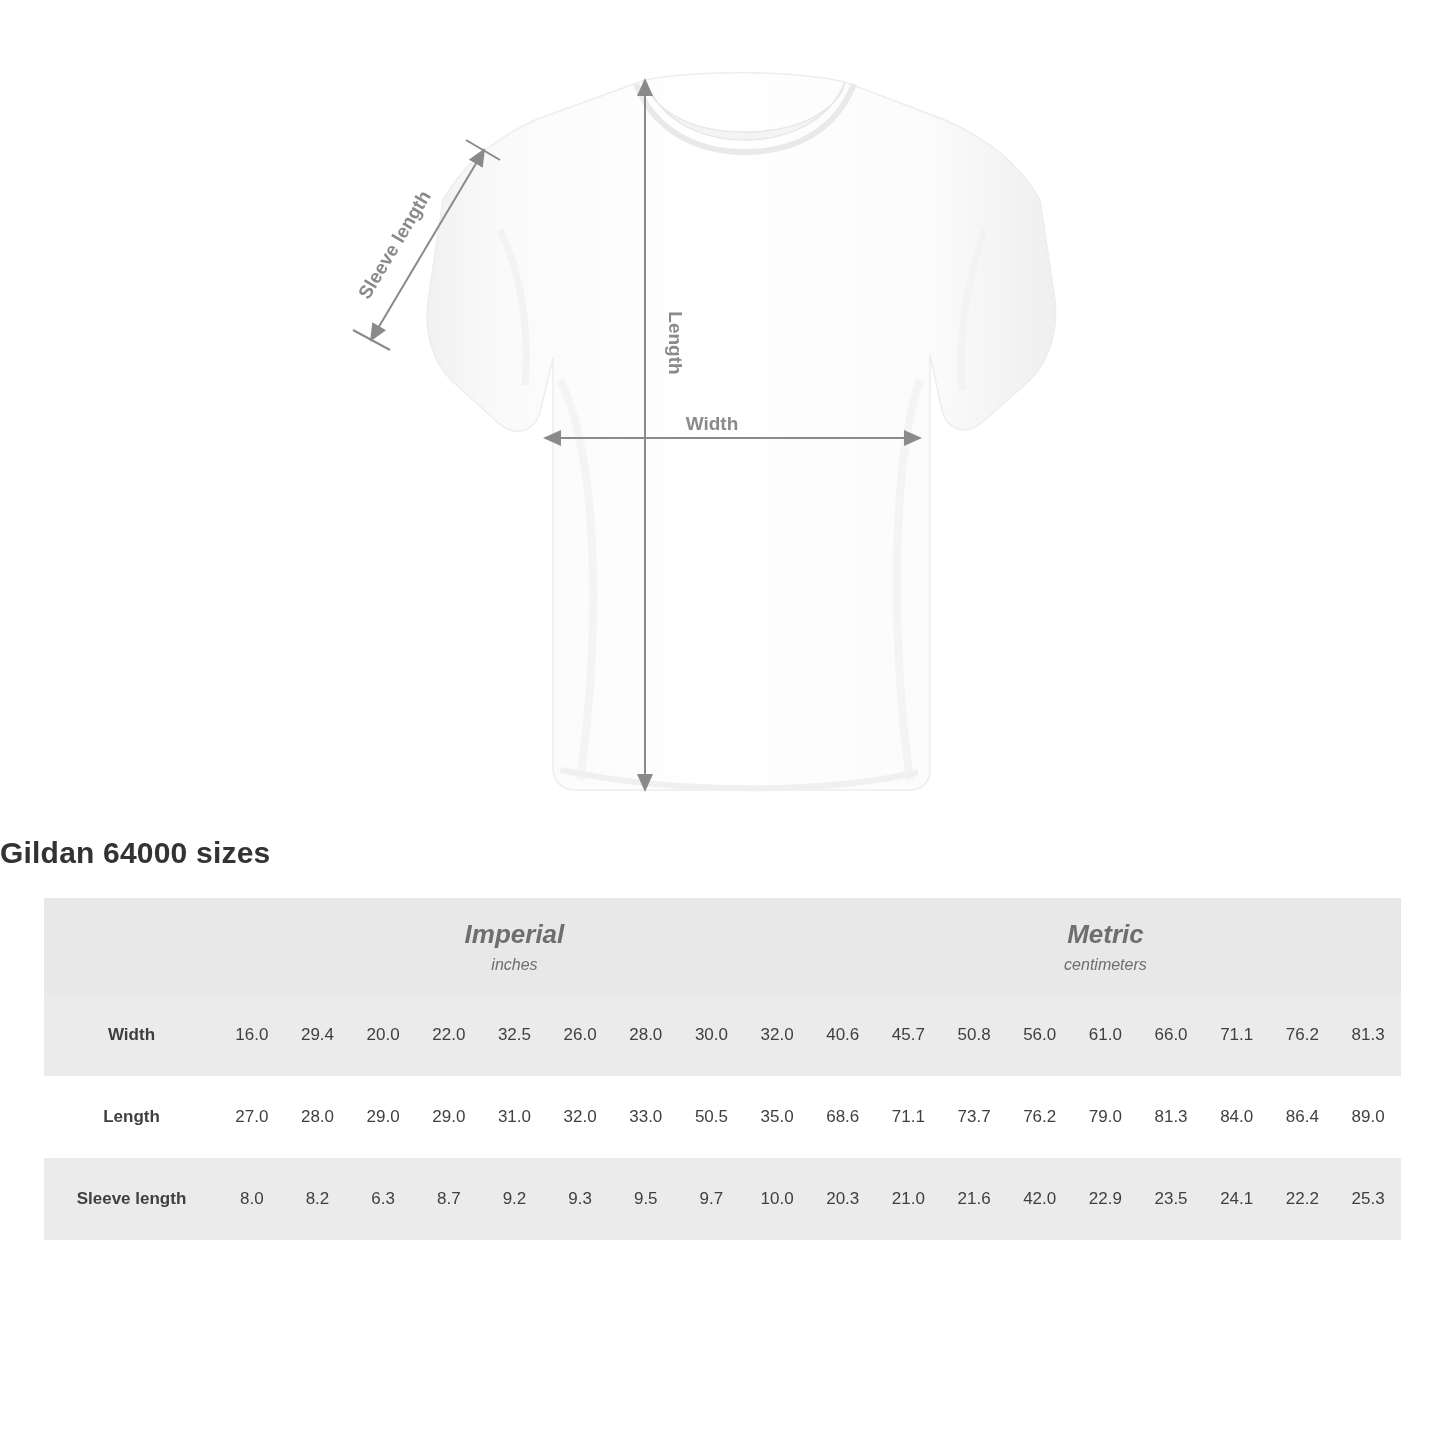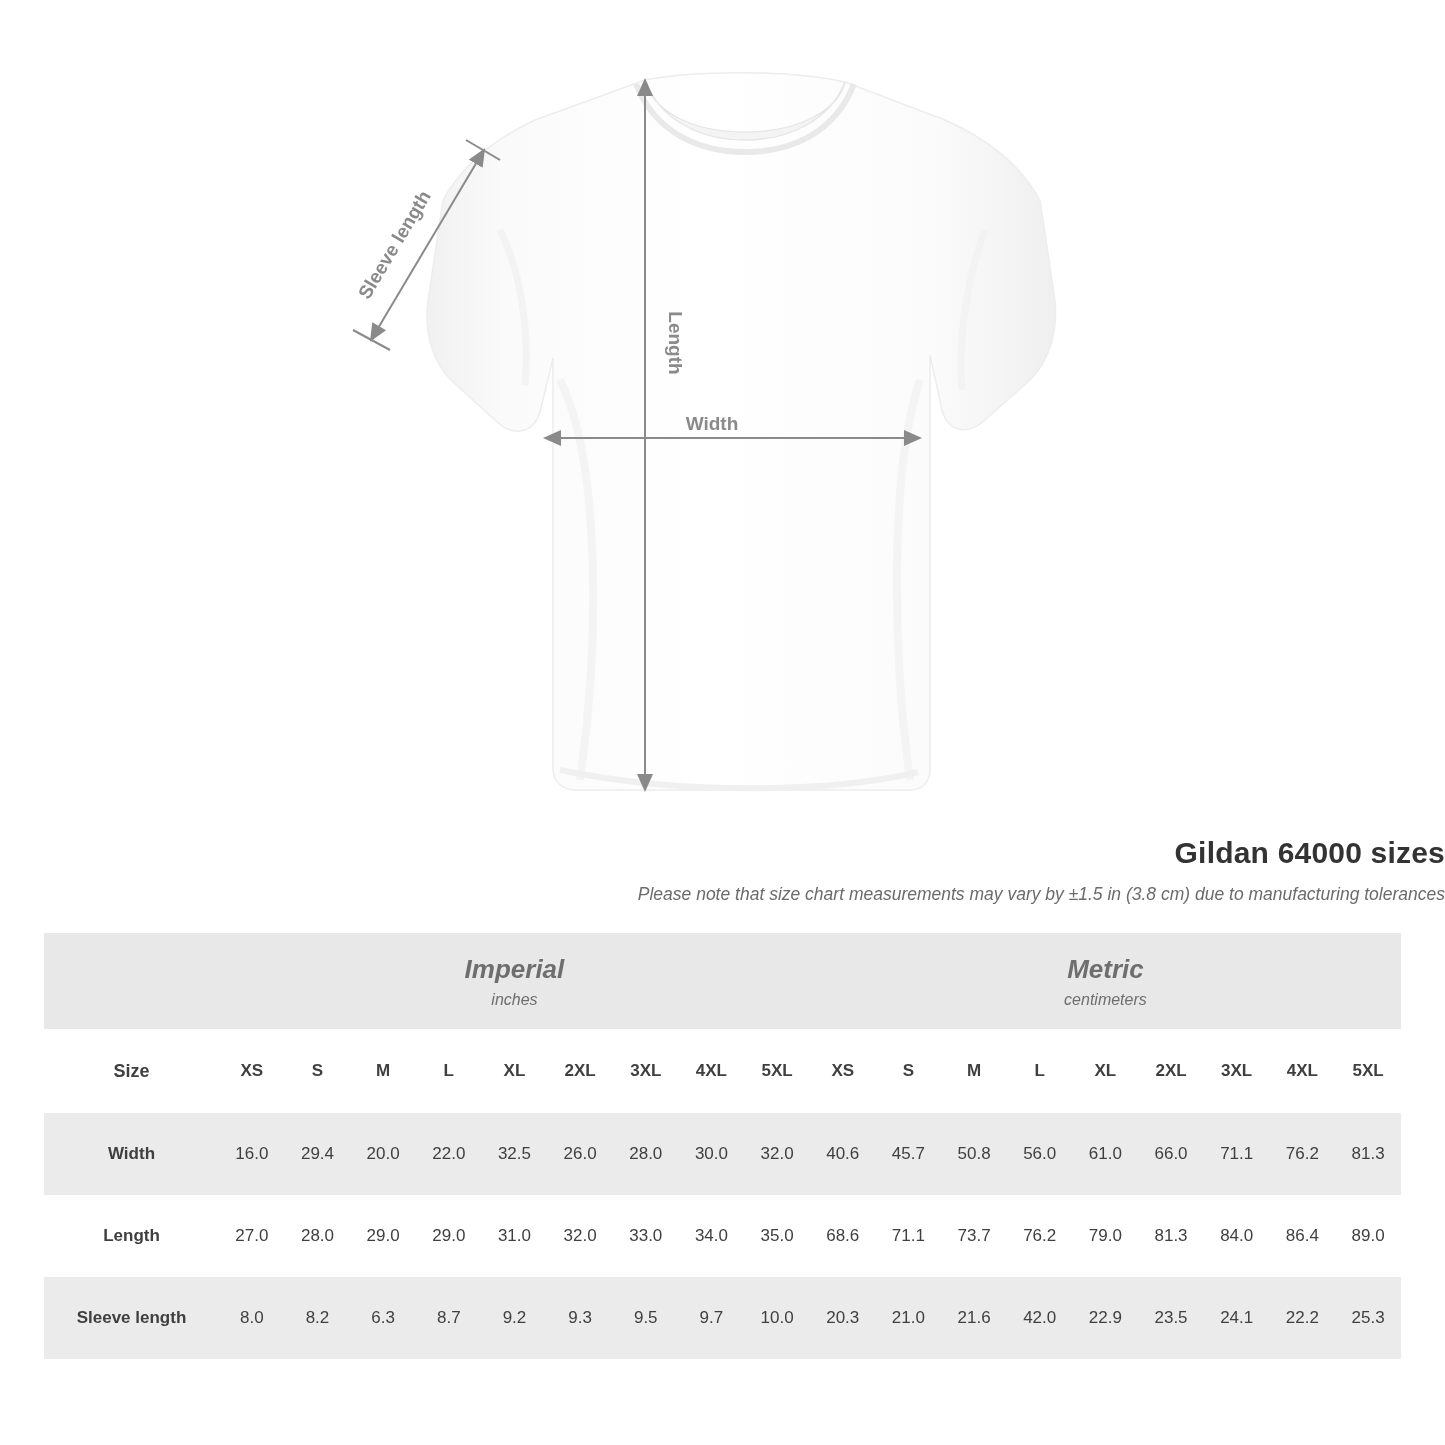--- a/index.html
+++ b/index.html
@@ -28,21 +28,21 @@
     height: 830px;
   }
   .shirt-svg {
     position: absolute;
     left: 0;
     top: 0;
   }
 
   
   .title-block {
-    text-align: right;
+    text-align: left;
     margin-top: 6px;
   }
   .chart-title {
     font-size: 30px;
     font-weight: bold;
     color: #333333;
     letter-spacing: 0.2px;
   }
   .chart-note {
     font-size: 17.5px;
@@ -190,21 +190,20 @@
 
       <g>
         <line x1="545" y1="438" x2="920" y2="438" stroke="#8a8a8a" stroke-width="2" marker-end="url(#arrHead)" marker-start="url(#arrTail)"></line>
       </g>
       <text x="712" y="430" text-anchor="middle" font-family="Liberation Sans, sans-serif" font-size="19" font-weight="bold" fill="#8a8a8a">Width</text>
     </svg>
   </div>
 
   <div class="title-block">
     <div class="chart-title">Gildan 64000 sizes</div>
-    <div class="chart-note">Please note that size chart measurements may vary by ±1.5 in (3.8 cm) due to manufacturing tolerances</div>
   </div>
 
   <div class="table-wrap">
     <table class="size-table">
       <colgroup>
         <col class="label-col">
         <col span="18">
       </colgroup>
       <tbody>
 
@@ -213,41 +212,20 @@
           <td colspan="9">
             <div class="unit-name">Imperial</div>
             <div class="unit-sub">inches</div>
           </td>
           <td colspan="9">
             <div class="unit-name">Metric</div>
             <div class="unit-sub">centimeters</div>
           </td>
         </tr>
 
-        <tr class="head-row">
-          <td class="rowlabel">Size</td>
-          <td>XS</td>
-          <td>S</td>
-          <td>M</td>
-          <td>L</td>
-          <td>XL</td>
-          <td>2XL</td>
-          <td>3XL</td>
-          <td>4XL</td>
-          <td>5XL</td>
-          <td>XS</td>
-          <td>S</td>
-          <td>M</td>
-          <td>L</td>
-          <td>XL</td>
-          <td>2XL</td>
-          <td>3XL</td>
-          <td>4XL</td>
-          <td>5XL</td>
-        </tr>
 
         <tr class="data-row shade">
           <td class="rowlabel">Width</td>
           <td>16.0</td>
           <td>29.4</td>
           <td>20.0</td>
           <td>22.0</td>
           <td>32.5</td>
           <td>26.0</td>
           <td>28.0</td>
@@ -266,21 +244,21 @@
 
         <tr class="data-row plain">
           <td class="rowlabel">Length</td>
           <td>27.0</td>
           <td>28.0</td>
           <td>29.0</td>
           <td>29.0</td>
           <td>31.0</td>
           <td>32.0</td>
           <td>33.0</td>
-          <td>34.0</td>
+          <td>50.5</td>
           <td>35.0</td>
           <td>68.6</td>
           <td>71.1</td>
           <td>73.7</td>
           <td>76.2</td>
           <td>79.0</td>
           <td>81.3</td>
           <td>84.0</td>
           <td>86.4</td>
           <td>89.0</td>

